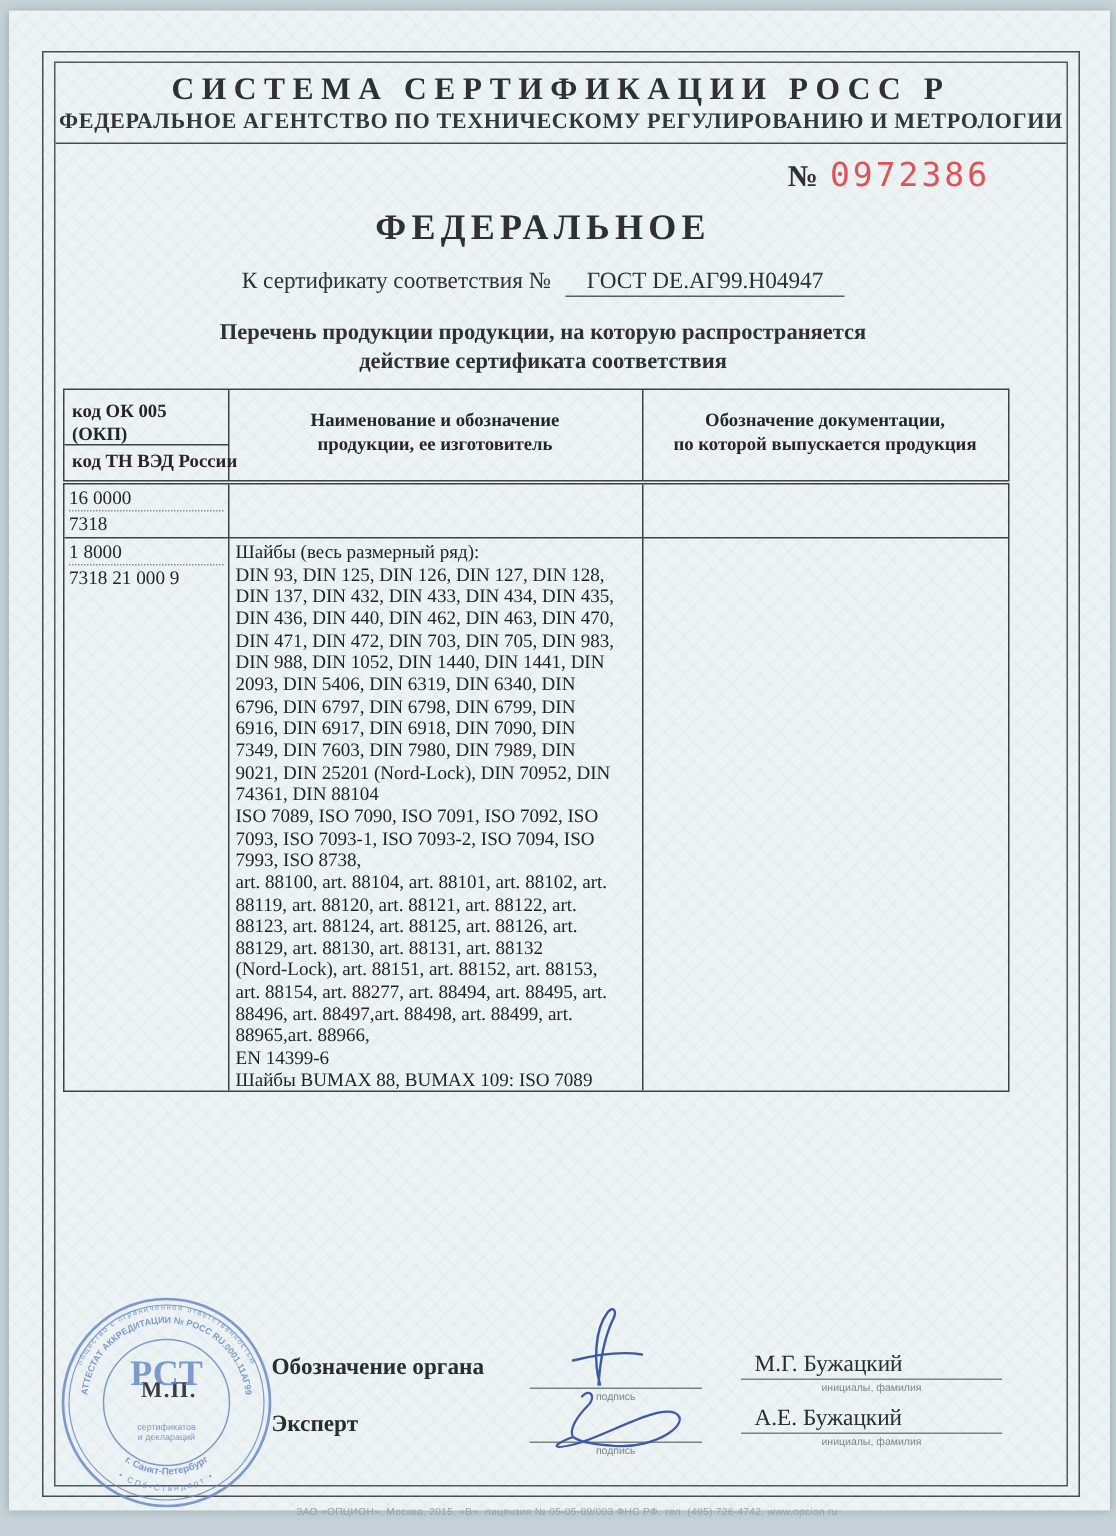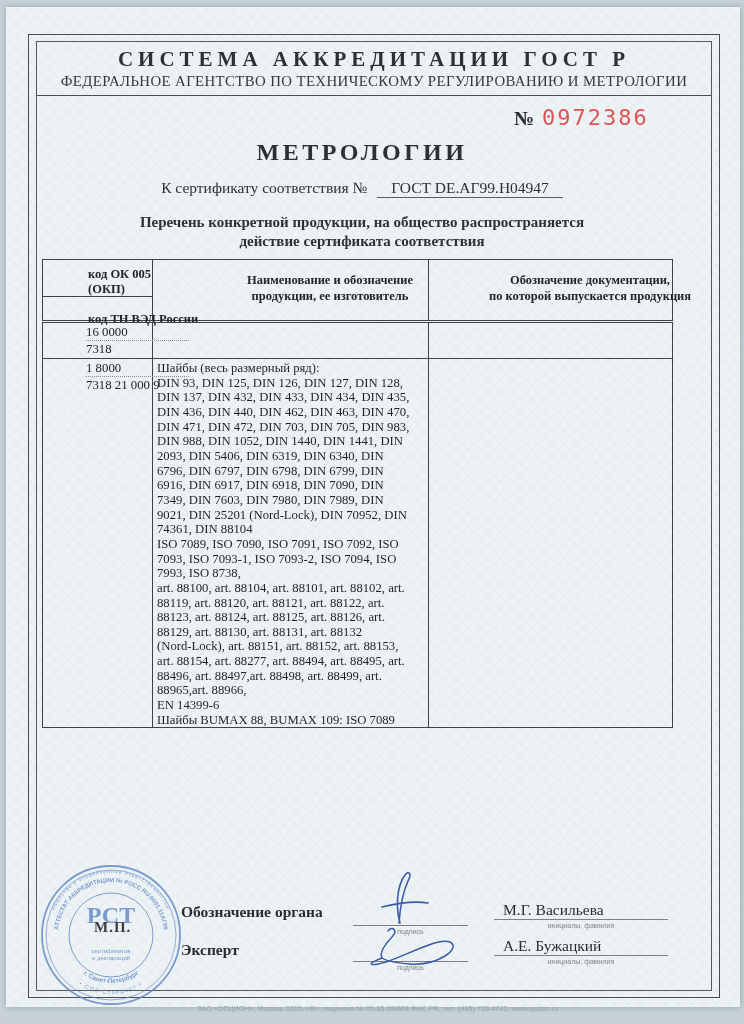--- a/index.html
+++ b/index.html
@@ -18,43 +18,43 @@
     box-shadow:0 0 6px rgba(60,80,90,.35);
   }
   .abs{position:absolute;}
   
   .frame-outer{left:22px;top:27px;width:690px;height:962px;border:1.6px solid #4a4d4f;}
   .frame-inner{left:30px;top:34px;width:674px;height:948px;border:1px solid #55585a;}
   .header-divider{left:31px;top:88px;width:674px;border-top:1.6px solid #4a4d4f;}
   
   .h1{left:31px;top:40px;width:674px;text-align:center;font-weight:bold;font-size:21px;
       letter-spacing:5px;color:#2e3133;white-space:nowrap;}
-  .h2{left:31px;top:66px;width:674px;text-align:center;font-weight:normal;font-size:14.8px;
+  .h2{left:31px;top:66px;width:674px;text-align:center;font-weight:bold;font-size:14.8px;
       letter-spacing:.4px;color:#33373a;white-space:nowrap;}
   
-  .form-number{left:508px;top:98px;width:170px;text-align:left;white-space:nowrap;}
+  .form-number{left:484px;top:98px;width:170px;text-align:right;white-space:nowrap;}
   .num-prefix{font-size:20px;color:#2e3133;font-weight:bold;margin-right:8px;}
   .num-value{font-family:"DejaVu Sans Mono", monospace;font-size:22px;letter-spacing:2px;color:#e05355;}
   
   .doc-title{left:31px;top:132px;width:650px;text-align:center;font-weight:bold;font-size:24px;
       letter-spacing:3.5px;color:#2e3133;}
   .cert-line{left:31px;top:172px;width:650px;text-align:center;font-size:15.5px;color:#2e3133;}
   .cert-number{border-bottom:1px solid #5a5d5f;padding:0 14px 1px 14px;margin-left:6px;}
   .subtitle{left:31px;top:206px;width:650px;text-align:center;font-weight:bold;font-size:15px;
       color:#2e3133;line-height:19px;}
   
   .tbl-head{left:36px;top:252px;width:629px;height:60px;border:1.6px solid #3f4244;}
   .tbl-body{left:36px;top:315px;width:629px;height:404px;border:1.6px solid #3f4244;}
   .v1{left:109px;top:0;bottom:0;border-left:1.2px solid #3f4244;}
   .v2{left:385px;top:0;bottom:0;border-left:1.2px solid #3f4244;}
   .head-c1-div{left:0;top:36px;width:109px;border-top:1px solid #3f4244;}
   .row-div{left:0;top:35px;width:629px;border-top:1.2px solid #3f4244;}
-  .cell{color:#232527;margin-left:40px;}
+  .cell{color:#232527;}
   .c1-top{left:5px;top:7px;width:100px;font-weight:bold;font-size:12.5px;}
-  .c1-bot{left:5px;top:52px;width:104px;font-weight:bold;font-size:12.5px;white-space:nowrap;}
+  .c1-bot{left:5px;top:40px;width:104px;font-weight:bold;font-size:12.5px;white-space:nowrap;}
   .c2-head{left:109px;top:12px;width:276px;text-align:center;font-weight:bold;font-size:12.5px;
       line-height:16px;white-space:pre-line;}
   .c3-head{left:385px;top:12px;width:244px;text-align:center;font-weight:bold;font-size:12.5px;
       line-height:16px;white-space:pre-line;}
   .code{font-size:12.8px;white-space:nowrap;}
   .dotted{border-bottom:1.2px dotted #8a8d8f;}
   .r1-okp{left:3px;top:2px;width:103px;height:15px;}
   .r1-tnved{left:3px;top:19px;width:103px;}
   .r2-okp{left:3px;top:38px;width:103px;height:15px;}
   .r2-tnved{left:3px;top:55px;width:103px;}
@@ -90,35 +90,35 @@
 </style>
 </head>
 <body>
 
 <div class="paper">
 
   <div class="abs frame-outer"></div>
   <div class="abs frame-inner"></div>
   <div class="abs header-divider"></div>
 
-  <div class="abs h1">СИСТЕМА АККРЕДИТАЦИИ ГОСТ Р</div>
+  <div class="abs h1">СИСТЕМА СЕРТИФИКАЦИИ РОСС Р</div>
   <div class="abs h2">ФЕДЕРАЛЬНОЕ АГЕНТСТВО ПО ТЕХНИЧЕСКОМУ РЕГУЛИРОВАНИЮ И МЕТРОЛОГИИ</div>
 
   <div class="abs form-number">
     <span class="num-prefix">№</span><span class="num-value">0972386</span>
   </div>
 
-  <div class="abs doc-title">МЕТРОЛОГИИ</div>
+  <div class="abs doc-title">ФЕДЕРАЛЬНОЕ</div>
 
   <div class="abs cert-line">
     <span>К сертификату соответствия №</span>
     <span class="cert-number">ГОСТ DE.АГ99.Н04947</span>
   </div>
 
-  <div class="abs subtitle" style="white-space:pre-line;">Перечень конкретной продукции,  на общество распространяется
+  <div class="abs subtitle" style="white-space:pre-line;">Перечень продукции продукции,  на которую распространяется
 действие сертификата соответствия</div>
 
   <div class="abs tbl-head">
     <div class="abs v1"></div>
     <div class="abs v2"></div>
     <div class="abs head-c1-div"></div>
     <div class="abs cell c1-top">код ОК 005 (ОКП)</div>
     <div class="abs cell c1-bot">код ТН ВЭД России</div>
     <div class="abs cell c3-head">Обозначение документации,
 по которой выпускается продукция</div>
@@ -198,21 +198,21 @@
   <div class="abs sig-line sline1"></div>
   <div class="abs sig-line sline2"></div>
   <div class="abs sig-line nline1"></div>
   <div class="abs sig-line nline2"></div>
 
   <div class="abs caption cap-s1">подпись</div>
   <div class="abs caption cap-s2">подпись</div>
   <div class="abs caption cap-n1">инициалы, фамилия</div>
   <div class="abs caption cap-n2">инициалы, фамилия</div>
 
-  <div class="abs name name1">М.Г. Васильева</div>
+  <div class="abs name name1">М.Г. Бужацкий</div>
   <div class="abs name name2">А.Е. Бужацкий</div>
 
   <svg class="abs sig-svg sig1" width="80" height="58" viewBox="0 0 80 58">
     <path d="M 36,54 C 32,40 32,18 41,6 C 45,1 48,5 44,12 C 39,23 36,40 35,54 M 18,38 C 34,34 52,32 64,34" fill="none" stroke="#3d5aa5" stroke-width="1.6" stroke-linecap="round"></path>
   </svg>
   <svg class="abs sig-svg sig2" width="130" height="46" viewBox="0 0 130 46">
     <path d="M 42,8 C 47,2 52,8 46,14 C 39,21 33,30 36,35 C 20,41 22,44 40,39 C 62,32 92,14 104,19 C 116,25 92,43 64,41 C 52,40 42,39 36,35" fill="none" stroke="#3d5aa5" stroke-width="1.5" stroke-linecap="round"></path>
   </svg>
 
   <div class="abs footer">ЗАО «ОПЦИОН», Москва, 2015, «В».    лицензия № 05-05-09/003 ФНС РФ,  тел. (495) 726-4742,  www.opcion.ru</div>

